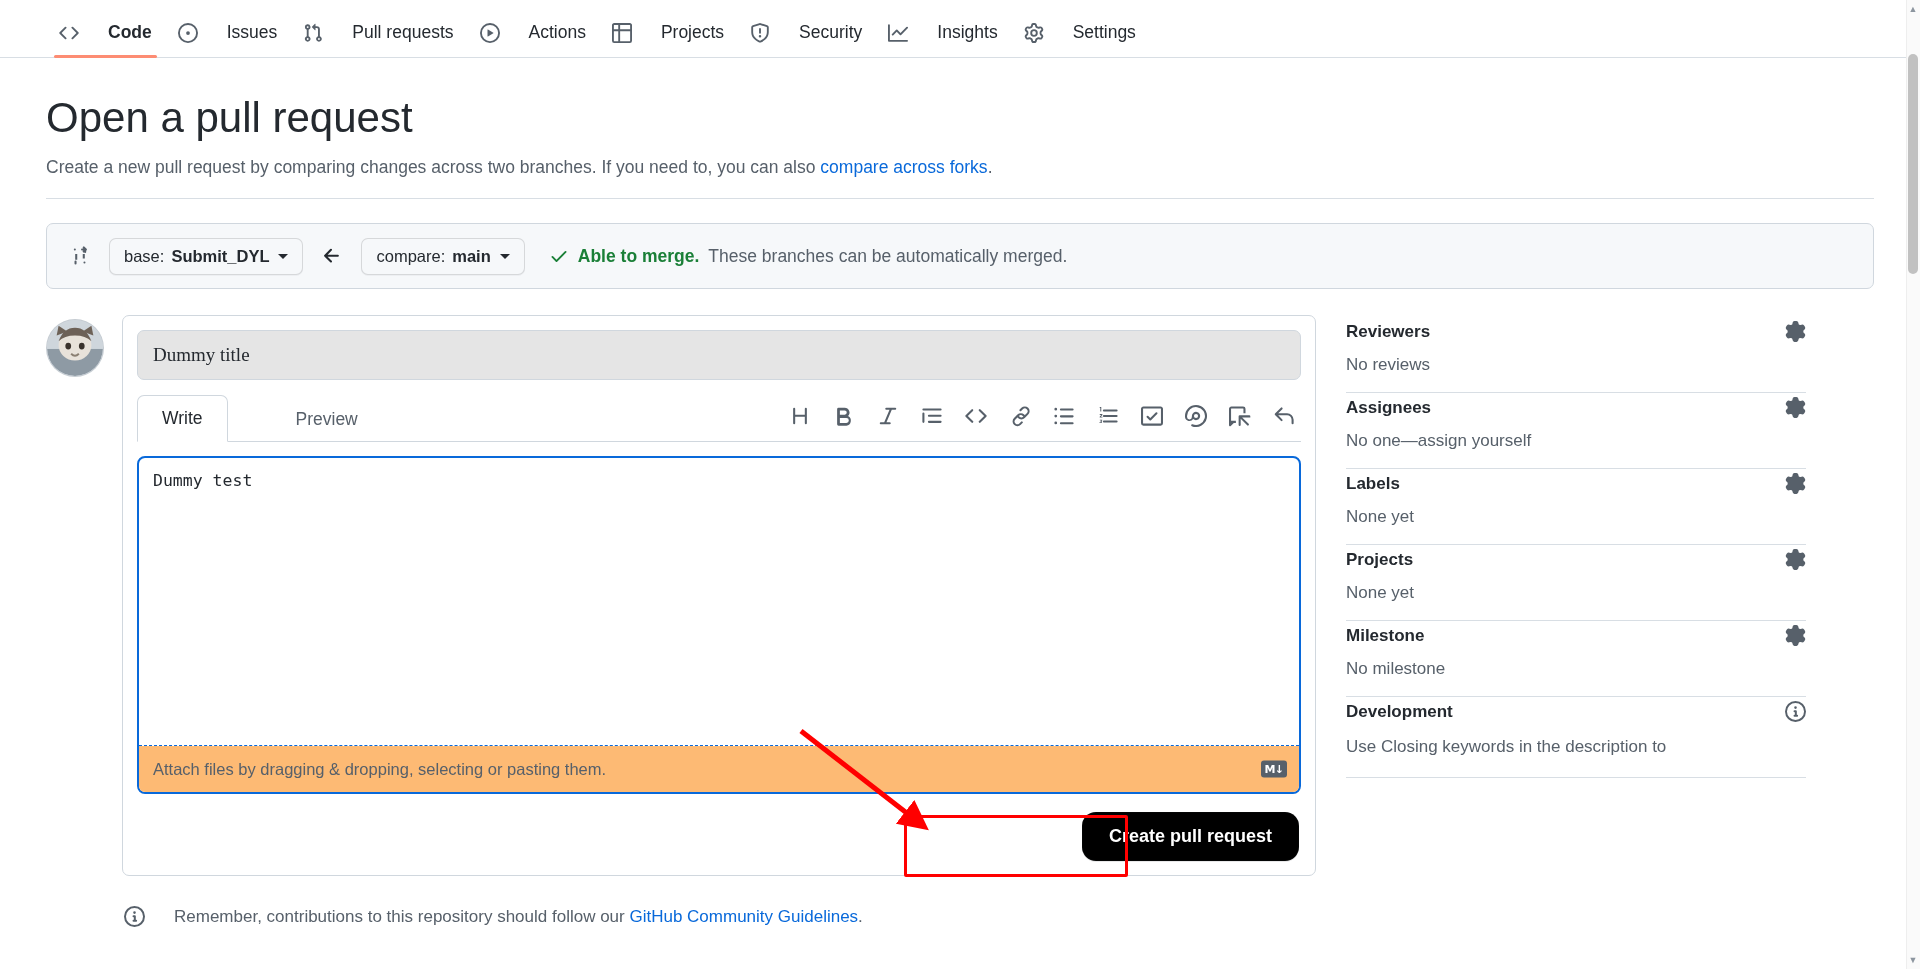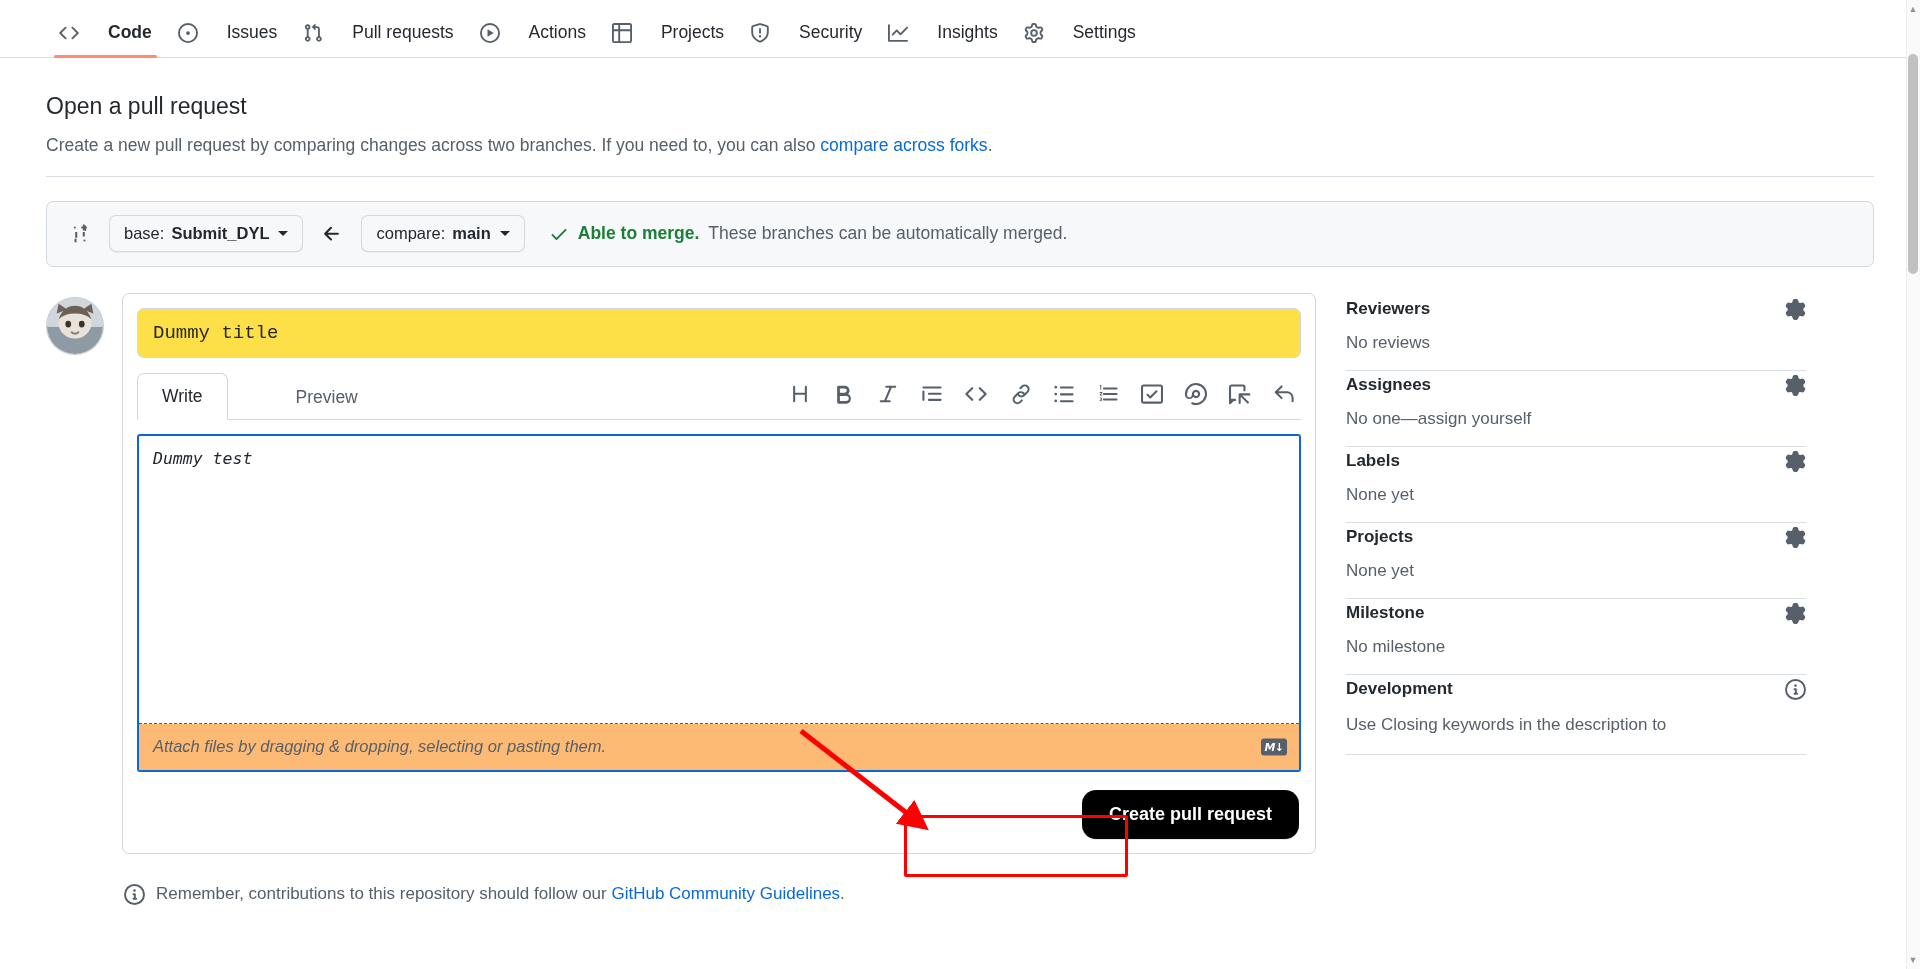--- a/index.html
+++ b/index.html
@@ -39,21 +39,21 @@
     left: 8px; right: 8px; bottom: -1px;
     height: 3px; border-radius: 6px;
     background: #fd8c73;
   }
   .nav-icon { display:flex; align-items:center; justify-content:center; width:20px; height:20px; color:#57606a; }
   .nav-icon svg { width: 20px; height: 20px; fill: currentColor; }
 
   
   .content { padding: 0 46px; }
   .page-title {
-    font-size: 23px;
+    font-size: 42px;
     font-weight: 400;
     color: #24292f;
     margin: 35px 0 0 0;
     line-height: 1.2;
   }
   .subhead {
     font-size: 17.5px;
     color: #57606a;
     margin-top: 14px;
     padding-bottom: 20px;
@@ -125,25 +125,25 @@
     border-radius: 7px;
     background: #fff;
     padding: 14px 14px 14px 14px;
     position: relative;
   }
   .title-input {
     width: 100%;
     height: 50px;
     border: 1px solid #d0d7de;
     border-radius: 7px;
-    background: #fde047;
+    background: #e5e5e5;
     padding: 0 15px;
     font-size: 19px;
     color: #24292f;
-    font-family: Liberation Mono, monospace;
+    font-family: Liberation Serif, serif;
     outline: none;
   }
 
   .tabs-row {
     margin-top: 14px;
     display: flex;
     align-items: flex-end;
     border-bottom: 1px solid #d0d7de;
     padding-bottom: 0;
     position: relative;
@@ -178,24 +178,23 @@
   .md-btn {
     width: 34px; height: 34px;
     display: flex; align-items: center; justify-content: center;
     color: #57606a; cursor: pointer; border-radius: 6px;
   }
   .md-btn svg { width: 22px; height: 22px; fill: currentColor; }
 
   .editor-wrap {
     margin-top: 14px;
     border: 2px solid #0969da;
-    border-radius: 3px;
+    border-radius: 8px;
     background: #fff;
     overflow: hidden;
-    font-style: italic;
   }
   .editor-area {
     height: 288px;
     padding: 13px 14px;
     font-family: "DejaVu Sans Mono", "Liberation Mono", monospace;
     font-size: 16.5px;
     color: #24292f;
     border-bottom: 1px dashed #0969da;
     position: relative;
     white-space: pre-wrap;
@@ -240,21 +239,21 @@
     border-radius: 14px;
     cursor: pointer;
     font-family: "Liberation Sans", sans-serif;
     box-shadow: 0 1px 0 rgba(27,31,36,0.1);
   }
 
   .footer-note {
     margin-top: 30px;
     display: flex;
     align-items: center;
-    gap: 11px;
+    gap: 29px;
     font-size: 17px;
     color: #57606a;
     padding-left: 78px;
   }
   .info-icon { color:#57606a; display:flex; align-items:center; }
   .info-icon svg { width: 21px; height: 21px; fill: currentColor; }
 
   
   .side-block { padding: 4px 0 17px 0; border-bottom: 1px solid #d8dee4; }
   .side-block:first-child { padding-top: 6px; }

